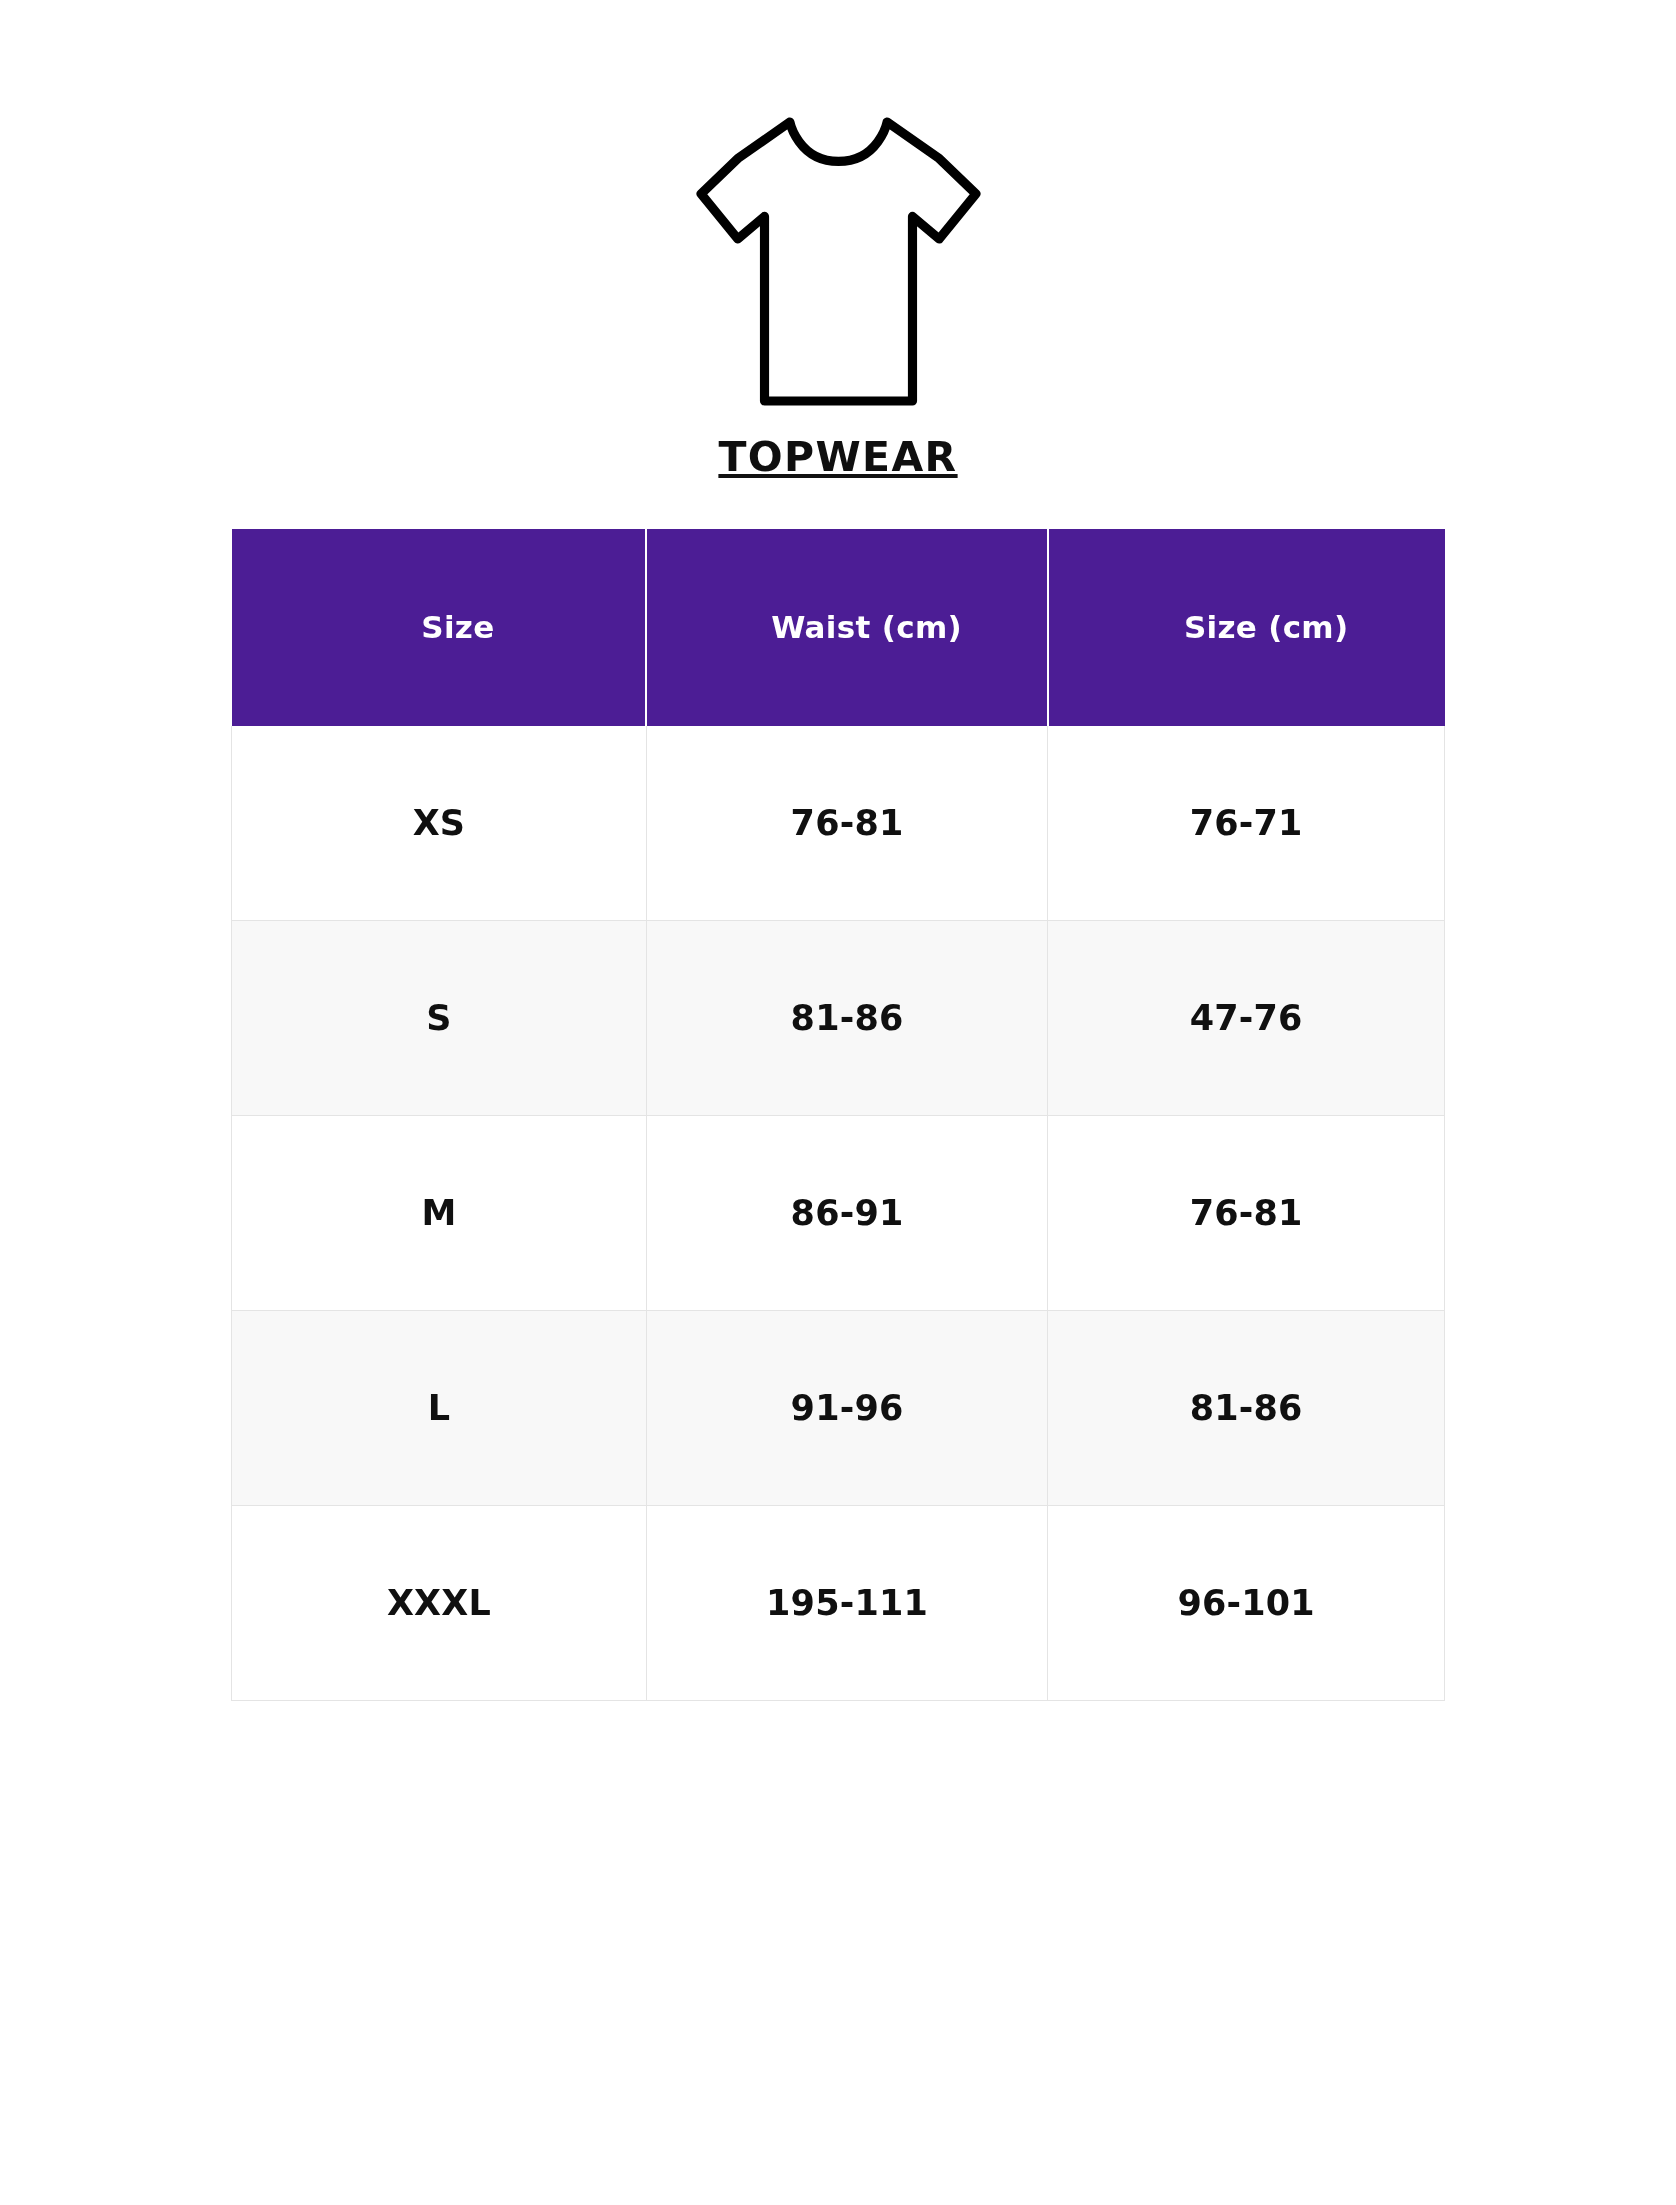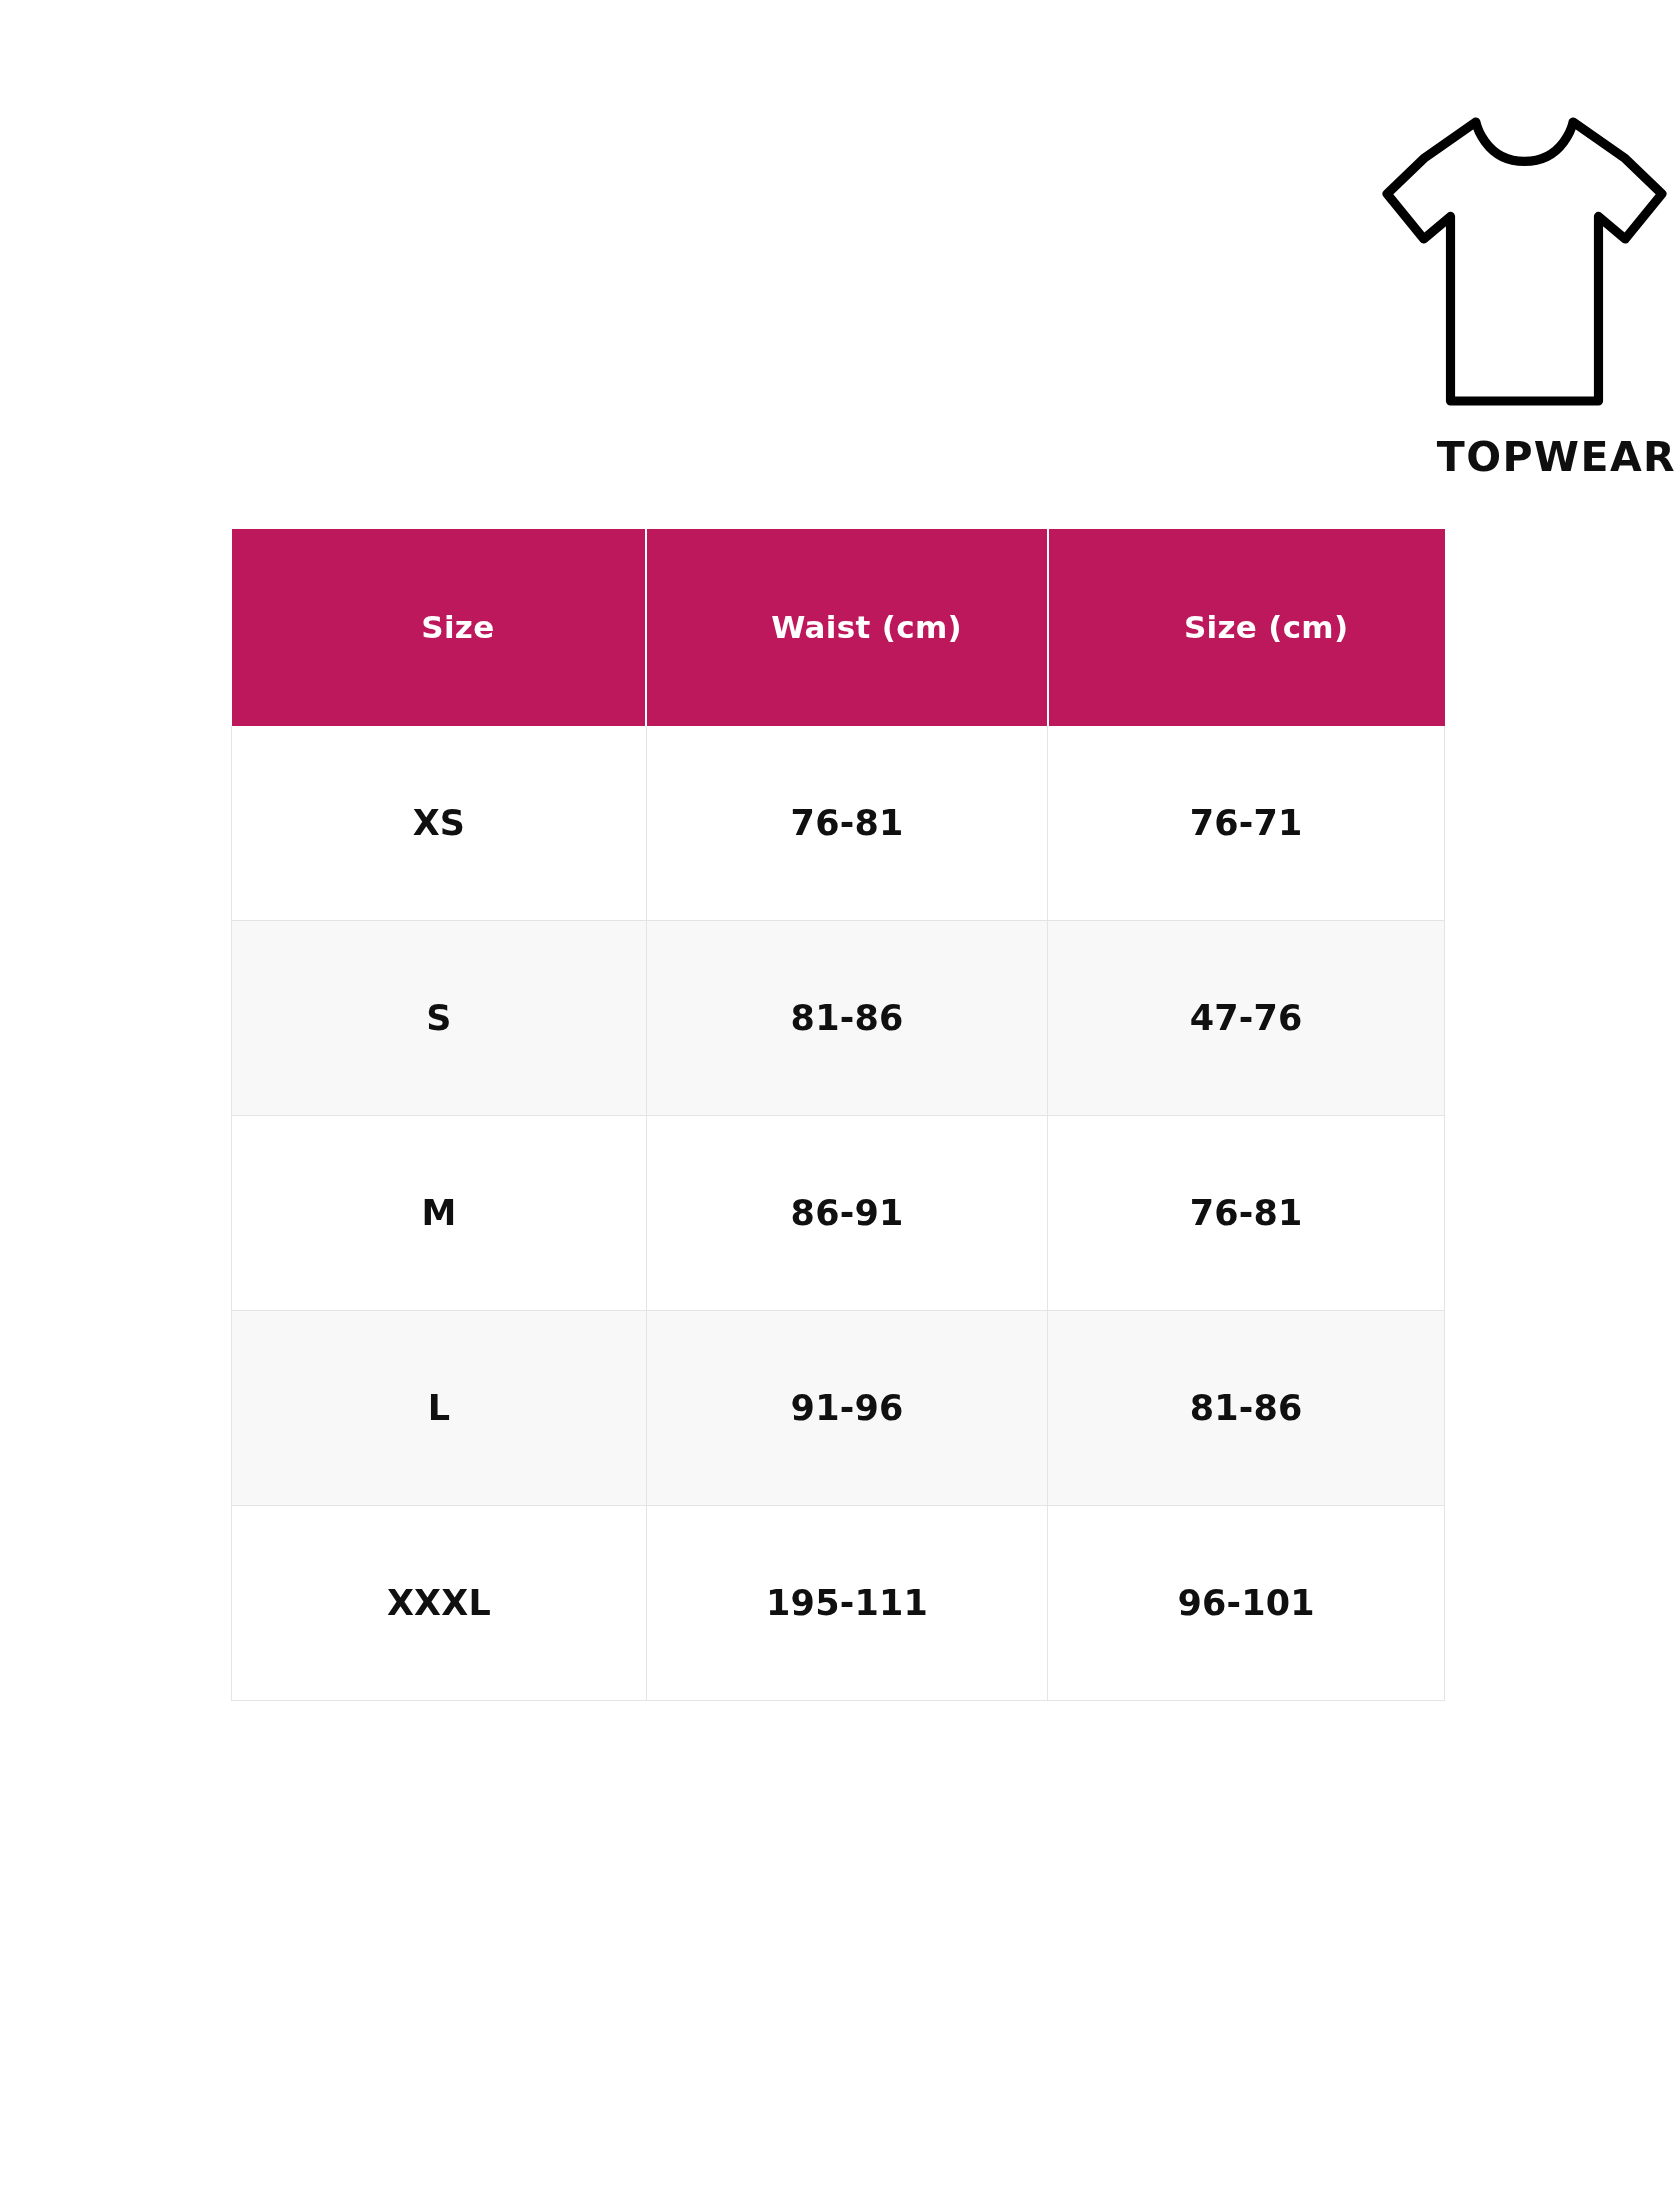--- a/index.html
+++ b/index.html
@@ -19,21 +19,22 @@
     height: 2205px;
     box-sizing: border-box;
     position: relative;
     background: #ffffff;
   }
   .header-block {
     width: 100%;
     padding-top: 106px;
     display: flex;
     flex-direction: column;
-    align-items: flex-end;
+    align-items: center;
+    text-decoration: underline;
   }
   .shirt-icon {
     width: 303px;
     height: 311px;
     display: block;
   }
   .category-title {
     margin-top: 15.5px;
     font-size: 41px;
     font-weight: 700;
@@ -50,21 +51,21 @@
   table.size-table {
     border-collapse: collapse;
     width: 100%;
     table-layout: fixed;
   }
   table.size-table col.c0 { width: 34.2%; }
   table.size-table col.c1 { width: 33.1%; }
   table.size-table col.c2 { width: 32.7%; }
 
   table.size-table thead th {
-    background: #be185d;
+    background: #4c1d95;
     color: #ffffff;
     font-size: 31px;
     font-weight: 700;
     height: 195px;
     vertical-align: middle;
     text-align: center;
     border-right: 2.1px solid #ffffff;
     letter-spacing: 0.3px;
     padding-left: 40px;
   }

